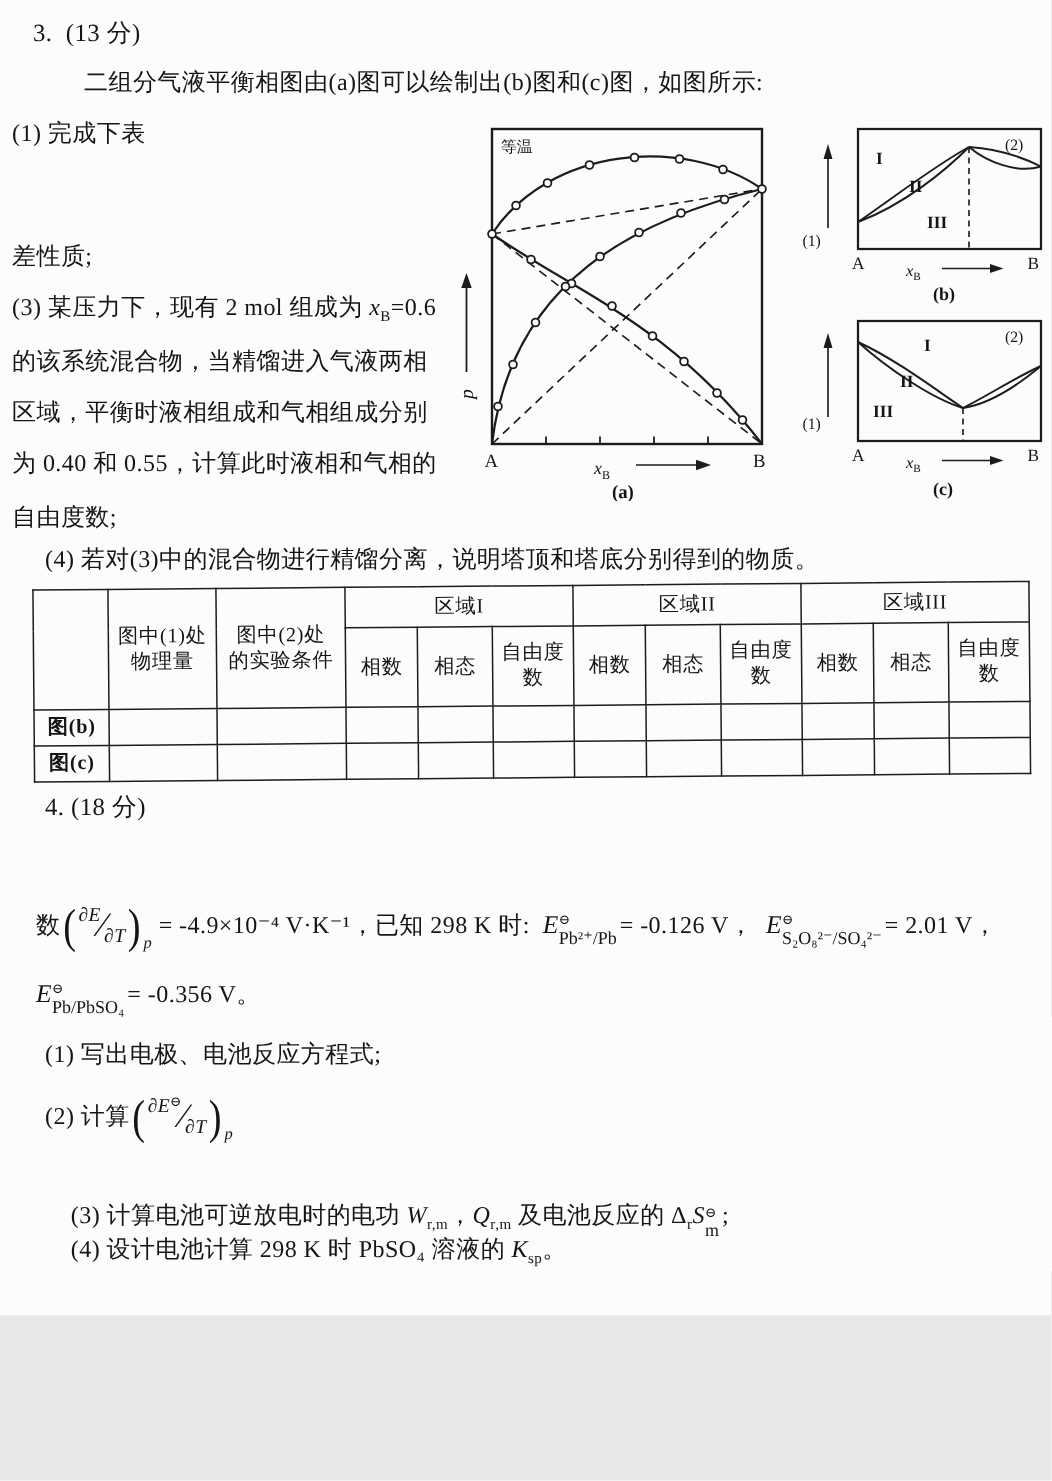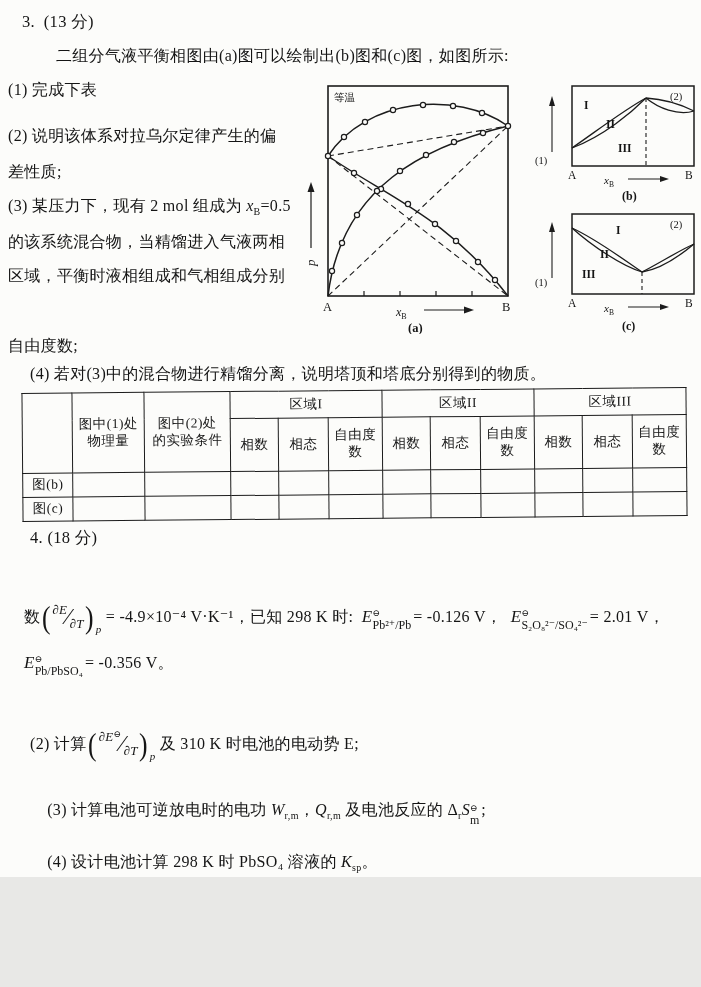--- a/index.html
+++ b/index.html
@@ -27,40 +27,40 @@
           position:relative; top:4px; margin-right:2px;}
   .estack .st{font-size:9px;}
   .estack .sb{font-size:12px; letter-spacing:0;}
   
   .qtable{position:absolute; left:22px; top:390px; transform:rotate(-0.5deg);}
   table{border-collapse:collapse; table-layout:fixed;}
   td{border:1.6px solid #1c1c1c; text-align:center; vertical-align:middle;
      font-size:13.5px; padding:0; line-height:1.25; letter-spacing:.5px;}
   .hrow1 td{height:26px;}
   .hrow2 td{height:52px;}
-  .drow td{height:23px;}
+  .drow td{height:23px;font-weight:bold;}
   
   svg{position:absolute;}
   svg text{font-family:"Liberation Serif","DejaVu Serif",serif; fill:#151515;}
   .footer{position:absolute; left:0; width:701px; text-align:center; top:928px;
           font-size:14.5px; letter-spacing:1px; white-space:pre;}
 </style>
 </head>
 <body>
 
 <div class="page">
 
   <div class="line head" style="left:22px;top:12px">3.  (13 分)</div>
   <div class="line" style="left:56px;top:46px">二组分气液平衡相图由(a)图可以绘制出(b)图和(c)图，如图所示:</div>
   <div class="line" style="left:8px;top:80px">(1) 完成下表</div>
-  <div class="line" style="left:8px;top:126px">(2) 说明该体系对拉乌尔定律产生的偏</div>
   <div class="line" style="left:8px;top:162px">差性质;</div>
-  <div class="line" style="left:8px;top:196px"><span>(3) 某压力下，现有 2 mol 组成为 </span><span class="var">x</span><sub>B</sub><span>=0.5</span></div>
+  <div class="line" style="left:8px;top:196px"><span>(3) 某压力下，现有 2 mol 组成为 </span><span class="var">x</span><sub>B</sub><span>=0.6</span></div>
   <div class="line" style="left:8px;top:232px">的该系统混合物，当精馏进入气液两相</div>
   <div class="line" style="left:8px;top:266px">区域，平衡时液相组成和气相组成分别</div>
+  <div class="line" style="left:8px;top:300px">为 0.40 和 0.55，计算此时液相和气相的</div>
   <div class="line" style="left:8px;top:336px">自由度数;</div>
   <div class="line" style="left:30px;top:364px">(4) 若对(3)中的混合物进行精馏分离，说明塔顶和塔底分别得到的物质。</div>
 
   <svg style="left:296px;top:76px" width="236" height="258" viewBox="0 0 236 258">
     <rect x="32" y="10" width="180" height="210" fill="none" stroke="#1c1c1c" stroke-width="1.6"></rect>
     <text x="38" y="25" font-size="10.5">等温</text>
 
     <line x1="15" y1="172" x2="15" y2="114" stroke="#1c1c1c" stroke-width="1.2"></line>
     <path d="M15 106 L11.5 116 L18.5 116 Z" fill="#1c1c1c"></path>
     <text transform="rotate(-90 15 190)" x="15" y="194" font-size="13" font-style="italic">p</text>
@@ -242,28 +242,29 @@
   <div class="line head" style="left:30px;top:528px">4. (18 分)</div>
 
   <div class="frow" style="left:24px;top:594px;height:46px">
     <span>数</span><span class="frac"><span class="paren">(</span><span class="fnum">∂E</span><span class="fslash">∕</span><span class="fden">∂T</span><span class="paren">)</span><span class="fsub">p</span></span><span> = -4.9×10⁻⁴ V·K⁻¹，已知 298 K 时:  </span><span class="E">E</span><span class="estack"><span class="st">⊖</span><span class="sb">Pb²⁺/Pb</span></span><span>= -0.126 V，  </span><span class="E">E</span><span class="estack"><span class="st">⊖</span><span class="sb">S₂O₈²⁻/SO₄²⁻</span></span><span>= 2.01 V，</span>
   </div>
 
   <div class="frow" style="left:24px;top:648px;height:30px">
     <span class="E">E</span><span class="estack"><span class="st">⊖</span><span class="sb">Pb/PbSO₄</span></span><span>= -0.356 V。</span>
   </div>
 
+  <div class="line" style="left:30px;top:694px">(1) 写出电极、电池反应方程式;</div>
 
   <div class="frow" style="left:30px;top:722px;height:44px">
-    <span>(2) 计算</span><span class="frac"><span class="paren">(</span><span class="fnum"><span>∂E</span><span class="fsup">⊖</span></span><span class="fslash">∕</span><span class="fden">∂T</span><span class="paren">)</span><span class="fsub">p</span></span><span> 及 310 K 时电池的电动势 E;</span>
+    <span>(2) 计算</span><span class="frac"><span class="paren">(</span><span class="fnum"><span>∂E</span><span class="fsup">⊖</span></span><span class="fslash">∕</span><span class="fden">∂T</span><span class="paren">)</span><span class="fsub">p</span></span>
   </div>
 
   <div class="line" style="left:30px;top:780px">
     <span>(3) 计算电池可逆放电时的电功 </span><span class="var">W</span><sub>r,m</sub><span>，</span><span class="var">Q</span><sub>r,m</sub><span> 及电池反应的 </span><span>Δ</span><sub>r</sub><span class="var">S</span><span class="estack"><span class="st">⊖</span><span class="sb">m</span></span><span>;</span>
   </div>
 
-  <div class="line" style="left:30px;top:832px">
+  <div class="line" style="left:30px;top:804px">
     <span>(4) 设计电池计算 298 K 时 PbSO₄ 溶液的 </span><span class="var">K</span><sub>sp</sub><span>。</span>
   </div>
 
   <div class="footer">第 5 页    共 6 页</div>
 
 </div>
 
 </body></html>

